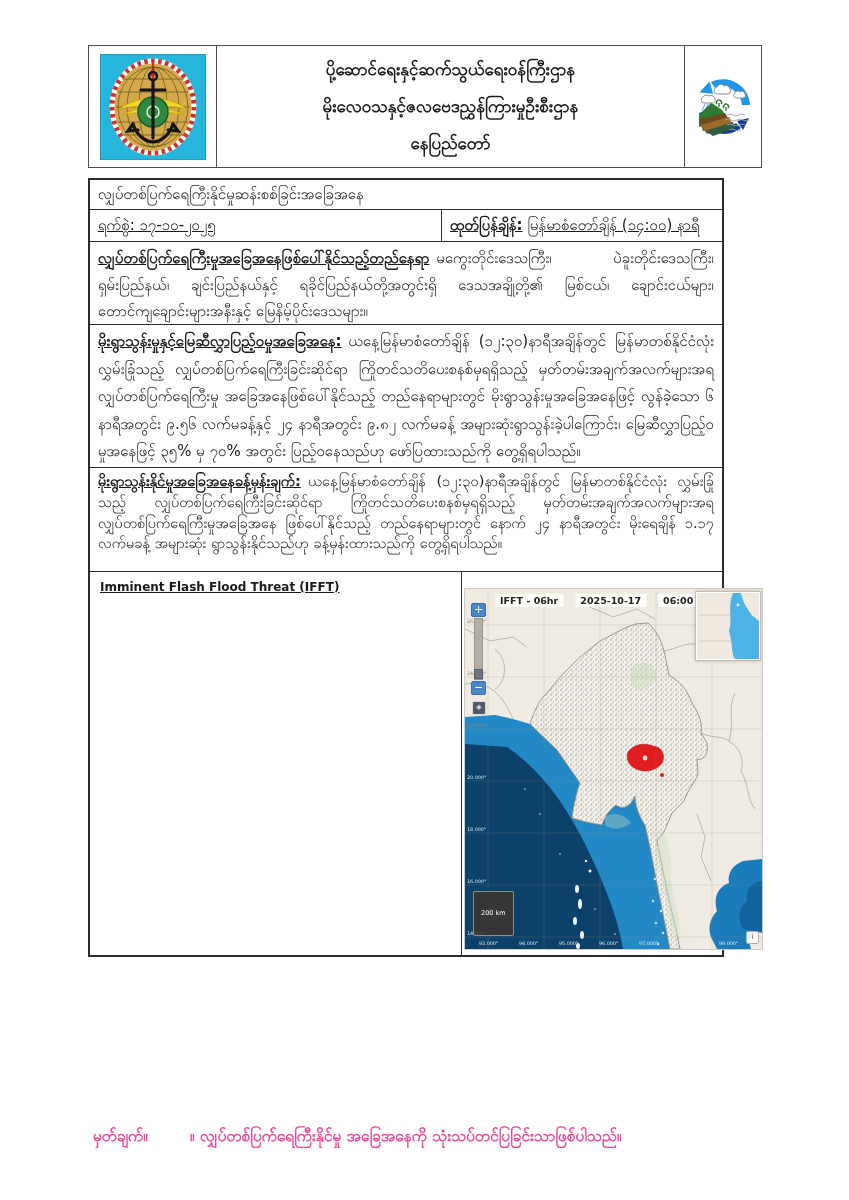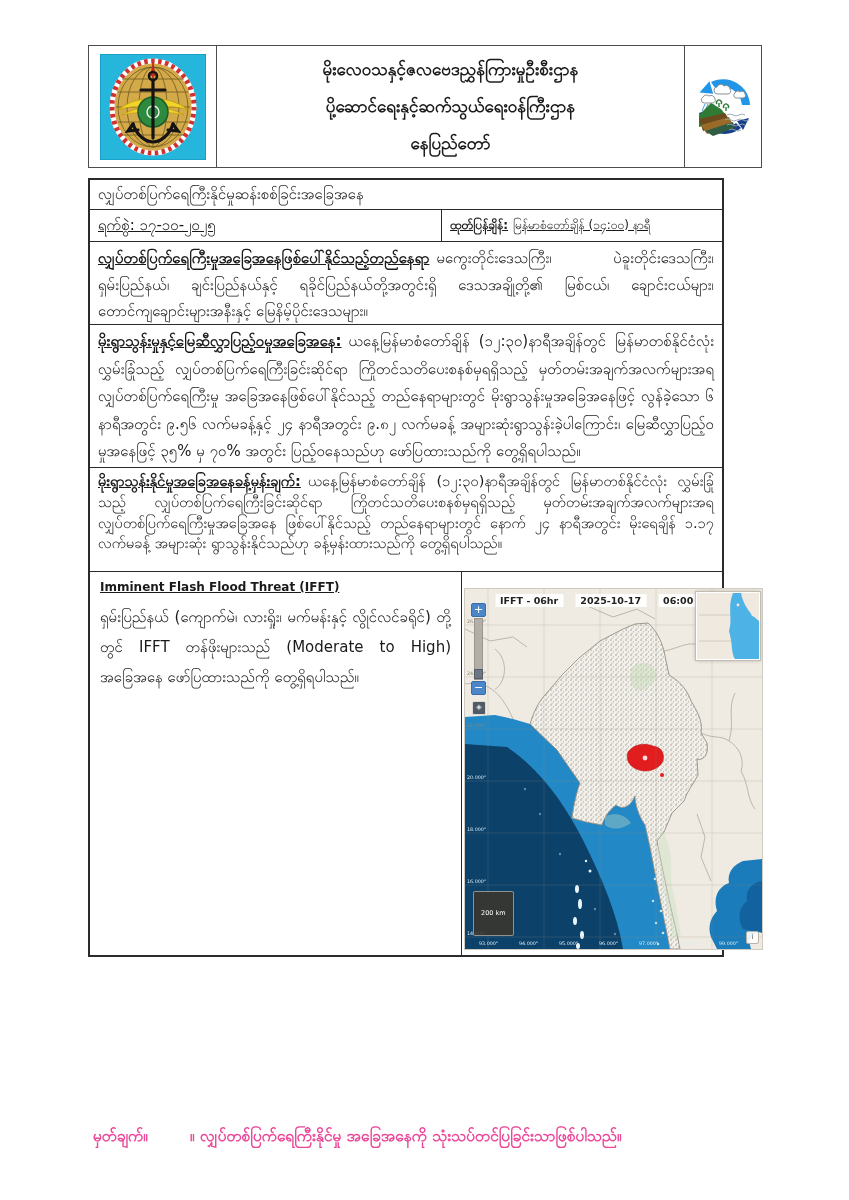--- a/index.html
+++ b/index.html
@@ -20,21 +20,21 @@
   
   .main-table{
     left:88px;top:178px;width:636px;height:779px;border:2px solid #2b2b2b;
     box-sizing:border-box;background:#fff;display:flex;flex-direction:column;
   }
   .row{border-bottom:1px solid #2b2b2b;box-sizing:border-box;}
   .row:last-child{border-bottom:none;}
   .r-title{height:30px;display:flex;align-items:center;padding:0 8px;font-size:15px;}
   .r-date{height:32px;display:flex;text-decoration:underline;}
   .cell-date{width:352px;border-right:1px solid #2b2b2b;display:flex;align-items:center;padding:0 8px;box-sizing:border-box;font-size:15px;}
-  .cell-issue{flex:1;display:flex;align-items:center;padding:0 8px;font-size:12px;gap:5px;}
+  .cell-issue{flex:1;display:flex;align-items:center;padding:0 8px;font-size:15px;gap:5px;}
   .para{margin:0;padding:3px 8px 4px 8px;font-size:15px;text-align:justify;}
   .r-loc{height:83px;}  .r-loc .para{line-height:26.5px;}
   .r-rain{height:143px;} .r-rain .para{line-height:27.5px;}
   .r-fcst{height:104px;} .r-fcst .para{line-height:20.8px;font-size:14.6px;}
   .lead{font-weight:bold;text-decoration:underline;margin-right:7px;}
   .bold{font-weight:bold;}
   .r-ifft{flex:1;display:flex;}
   .ifft-text{width:372px;border-right:1px solid #2b2b2b;box-sizing:border-box;padding:6px 10px;}
   .ifft-head{font-weight:bold;text-decoration:underline;font-size:12px;margin:2px 0 8px 0;}
   .ifft-body{font-size:15px;line-height:30px;text-align:justify;}
@@ -98,22 +98,22 @@
         <line x1="53" y1="26" x2="53" y2="84"></line>
         <line x1="41" y1="36" x2="65" y2="36"></line>
         <circle cx="53" cy="22" r="4" stroke-width="2.6"></circle>
         <path d="M33,70 C37,82 46,88 53,88 C60,88 69,82 73,70"></path>
         <path d="M33,70 L28,77 L38,76"></path>
         <path d="M73,70 L78,77 L68,76"></path>
       </g>
     </svg>
   </div>
   <div class="hdr-cell-center">
+    <div>ပို့ဆောင်ရေးနှင့်ဆက်သွယ်ရေးဝန်ကြီးဌာန</div>
     <div>မိုးလေဝသနှင့်ဇလဗေဒညွှန်ကြားမှုဦးစီးဌာန</div>
-    <div>ပို့ဆောင်ရေးနှင့်ဆက်သွယ်ရေးဝန်ကြီးဌာန</div>
     <div>နေပြည်တော်</div>
   </div>
   <div class="hdr-cell-right">
     <svg width="64" height="64" viewBox="0 0 64 64">
       <circle cx="32" cy="32" r="31" fill="#ffffff"></circle>
       <g>
         <path d="M20,7 A27 27 0 0 1 59,30 L51,30 A20 20 0 0 0 24,13 Z" fill="#2196e8"></path>
         <path d="M20,7 L8,16 L21,20 Z" fill="#2196e8" transform="rotate(-12 16 14)"></path>
         <path d="M8,38 A26 26 0 0 0 50,53 L45,48 A19 19 0 0 1 14,36 Z" fill="#173f8f"></path>
         <path d="M52,55 L58,43 L46,46 Z" fill="#173f8f"></path>
@@ -179,21 +179,20 @@
 
   <div class="row r-fcst">
     <p class="para">
       <span class="lead">မိုးရွာသွန်းနိုင်မှုအခြေအနေခန့်မှန်းချက်:</span><span>ယနေ့မြန်မာစံတော်ချိန် (၁၂:၃၀)နာရီအချိန်တွင် မြန်မာတစ်နိုင်ငံလုံး လွှမ်းခြုံသည့် လျှပ်တစ်ပြက်ရေကြီးခြင်းဆိုင်ရာ ကြိုတင်သတိပေးစနစ်မှရရှိသည့် မှတ်တမ်းအချက်အလက်များအရ လျှပ်တစ်ပြက်ရေကြီးမှုအခြေအနေ ဖြစ်ပေါ်နိုင်သည့် တည်နေရာများတွင် နောက် ၂၄ နာရီအတွင်း မိုးရေချိန် ၁.၁၇ လက်မခန့် အများဆုံး ရွာသွန်းနိုင်သည်ဟု ခန့်မှန်းထားသည်ကို တွေ့ရှိရပါသည်။</span>
     </p>
   </div>
 
   <div class="row r-ifft">
     <div class="ifft-text">
       <div class="ifft-head">Imminent Flash Flood Threat (IFFT)</div>
-      <div class="ifft-body">ရှမ်းပြည်နယ် (ကျောက်မဲ၊ လားရှိုး၊ မက်မန်းနှင့် လွိုင်လင်ခရိုင်) တို့တွင် IFFT တန်ဖိုးများသည် (Moderate to High) အခြေအနေ ဖော်ပြထားသည်ကို တွေ့ရှိရပါသည်။</div>
     </div>
 
     <div class="map-cell">
       <div class="map">
         <svg width="297" height="360" viewBox="0 0 297 360">
           <defs>
             <pattern id="speck" width="5" height="5" patternUnits="userSpaceOnUse">
               <rect width="5" height="5" fill="#f3f0e9"></rect>
               <circle cx="1" cy="1" r="0.7" fill="#8e8e8e"></circle>
               <circle cx="3.5" cy="2.8" r="0.6" fill="#a5a5a0"></circle>

